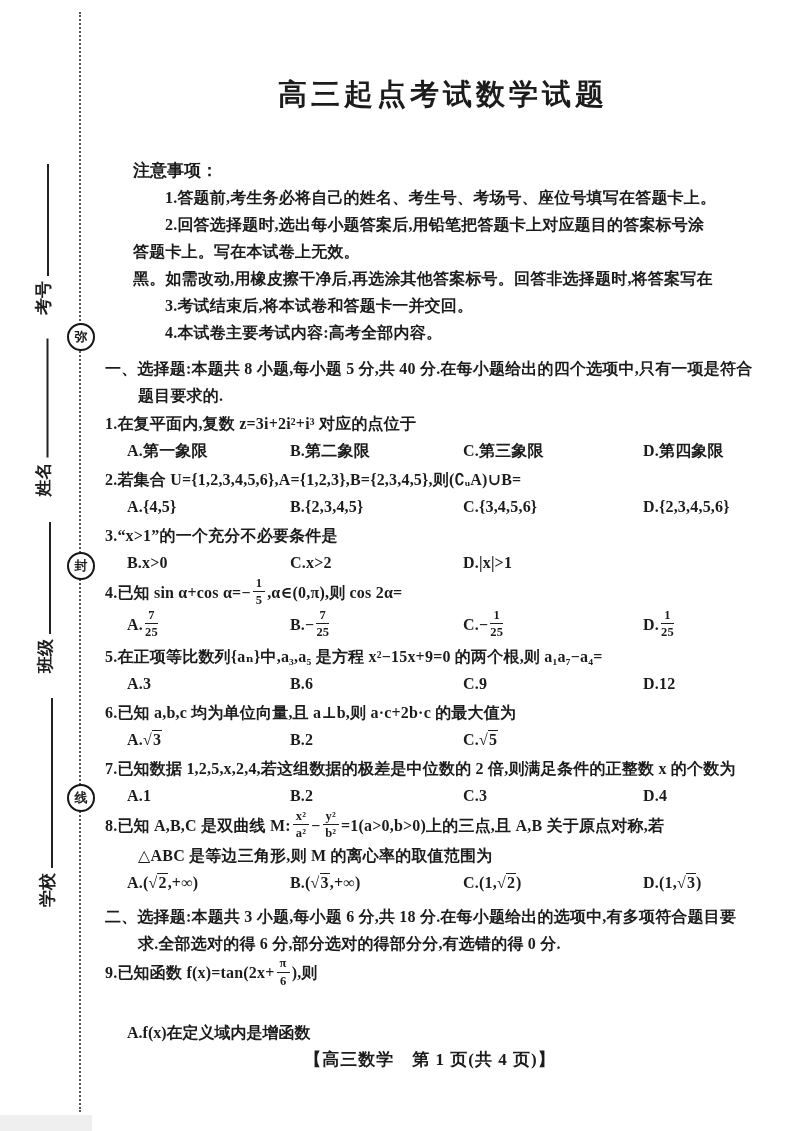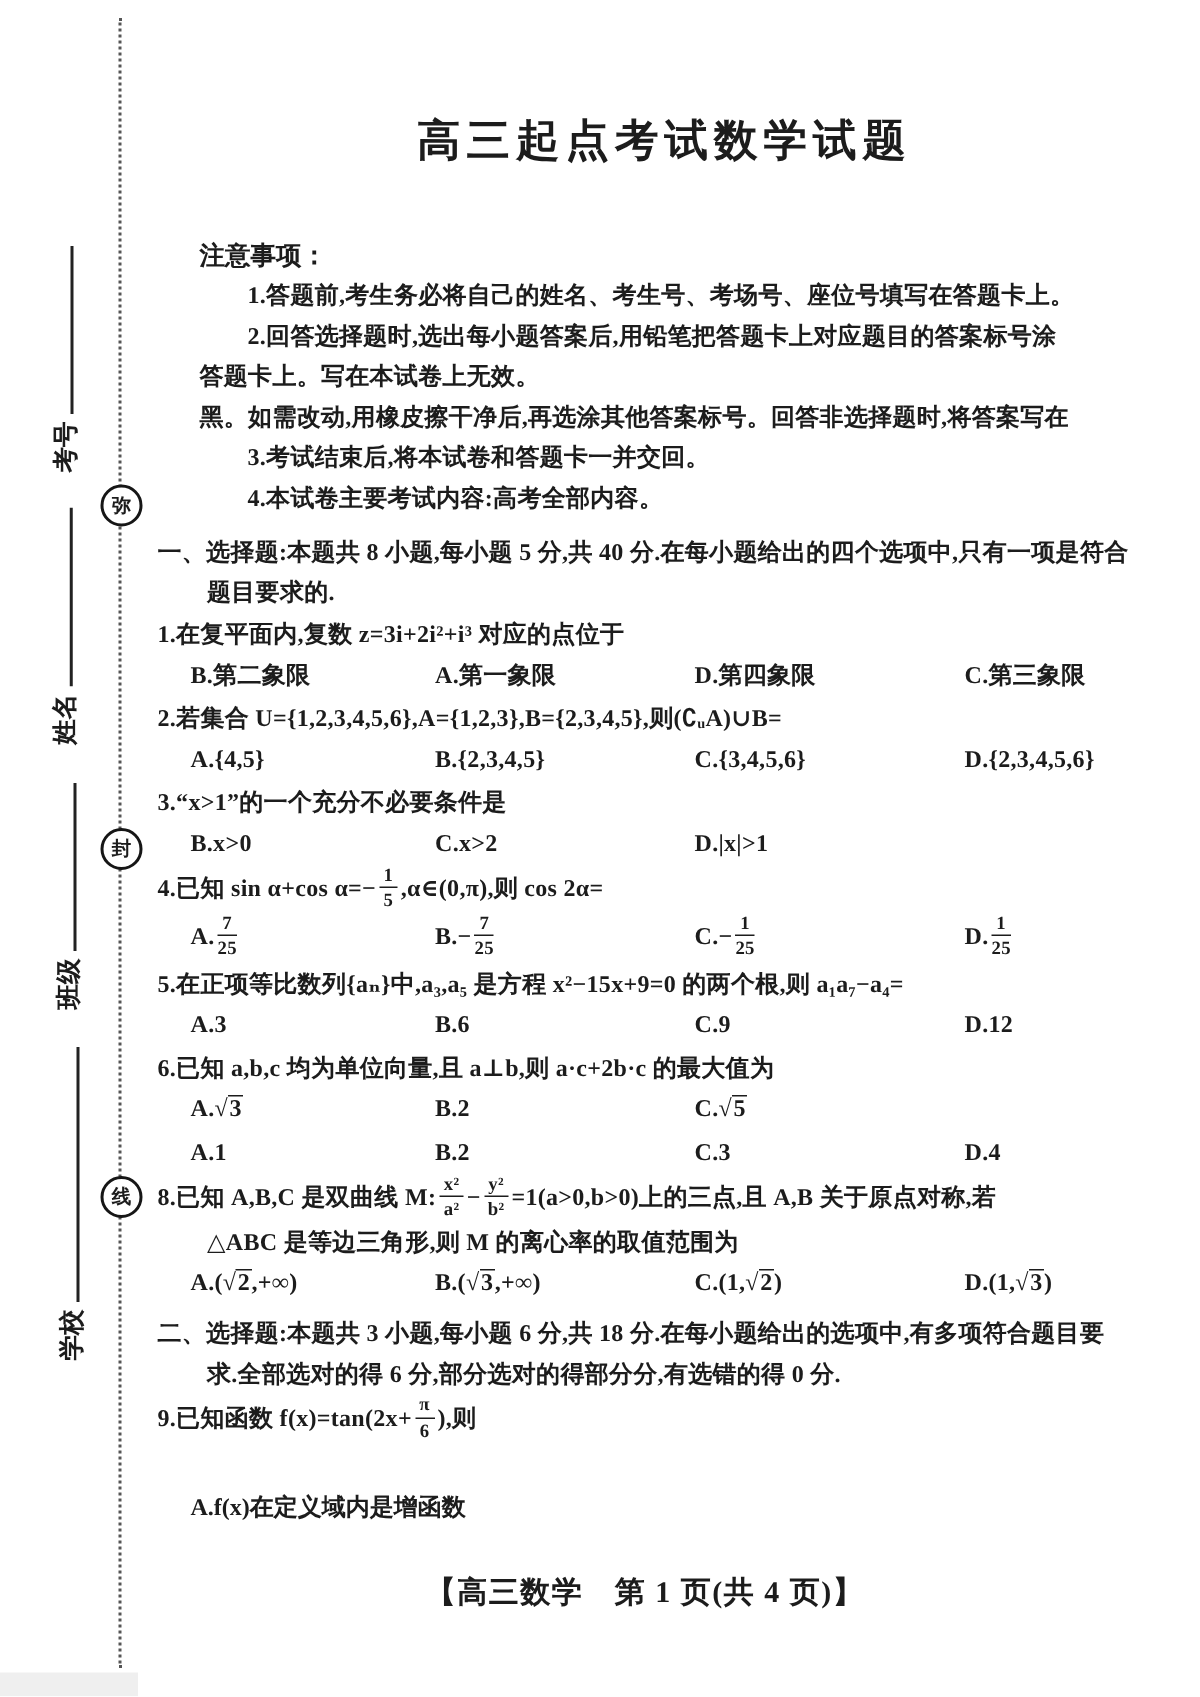--- a/index.html
+++ b/index.html
@@ -36,21 +36,21 @@
   .opt-list{padding-left:22px;font-size:16px;line-height:27px;margin-top:29px;}
   
   .frac{display:inline-block;vertical-align:middle;text-align:center;
         font-size:12.5px;line-height:1.15;font-weight:600;margin:0 2px;position:relative;top:-2px;}
   .frac .num{display:block;border-bottom:1.5px solid #1c1c1c;padding:0 3px 1px;}
   .frac .den{display:block;padding-top:1px;}
   .sqrt{white-space:nowrap;}
   .sqrt .rad{border-top:1.5px solid #1c1c1c;padding:0 1px;}
   
   .footer{position:absolute;left:105px;top:1048px;width:650px;text-align:center;
-          font-size:20px;font-weight:700;letter-spacing:1px;}
+          font-size:17px;font-weight:700;letter-spacing:1px;}
 </style>
 </head>
 <body>
 
 <div class="page">
 
   <div class="corner"></div>
 
   <div class="bind-line"></div>
 
@@ -96,24 +96,24 @@
         </div>
     </div>
 
     <div id="sections">
         <div class="sec">
           <div class="t-line hdr i0">一、选择题:本题共 8 小题,每小题 5 分,共 40 分.在每小题给出的四个选项中,只有一项是符合</div>
           <div class="t-line hdr i1">题目要求的.</div>
           <div class="q">
             <div class="t-line m i0">1.在复平面内,复数 z=3i+2i²+i³ 对应的点位于</div>
             <div class="opts">
+              <div class="opt m">A.第一象限</div>
               <div class="opt m">B.第二象限</div>
-              <div class="opt m">A.第一象限</div>
+              <div class="opt m">C.第三象限</div>
               <div class="opt m">D.第四象限</div>
-              <div class="opt m">C.第三象限</div>
             </div>
           </div>
           <div class="q">
             <div class="t-line m i0">2.若集合 U={1,2,3,4,5,6},A={1,2,3},B={2,3,4,5},则(∁ᵤA)∪B=</div>
             <div class="opts">
               <div class="opt m">A.{4,5}</div>
               <div class="opt m">B.{2,3,4,5}</div>
               <div class="opt m">C.{3,4,5,6}</div>
               <div class="opt m">D.{2,3,4,5,6}</div>
             </div>
@@ -146,20 +146,21 @@
           </div>
           <div class="q">
             <div class="t-line m i0">6.已知 a,b,c 均为单位向量,且 a⊥b,则 a·c+2b·c 的最大值为</div>
             <div class="opts">
               <div class="opt m">A.<span class="sqrt">√<span class="rad">3</span></span></div>
               <div class="opt m">B.2</div>
               <div class="opt m">C.<span class="sqrt">√<span class="rad">5</span></span></div>
             </div>
           </div>
           <div class="q">
+            <div class="t-line m i0">7.已知数据 1,2,5,x,2,4,若这组数据的极差是中位数的 2 倍,则满足条件的正整数 x 的个数为</div>
             <div class="opts">
               <div class="opt m">A.1</div>
               <div class="opt m">B.2</div>
               <div class="opt m">C.3</div>
               <div class="opt m">D.4</div>
             </div>
           </div>
           <div class="q">
             <div class="t-line m i0">8.已知 A,B,C 是双曲线 M:<span class="frac"><span class="num">x²</span><span class="den">a²</span></span>−<span class="frac"><span class="num">y²</span><span class="den">b²</span></span>=1(a&gt;0,b&gt;0)上的三点,且 A,B 关于原点对称,若</div>
             <div class="t-line m i1">△ABC 是等边三角形,则 M 的离心率的取值范围为</div>

